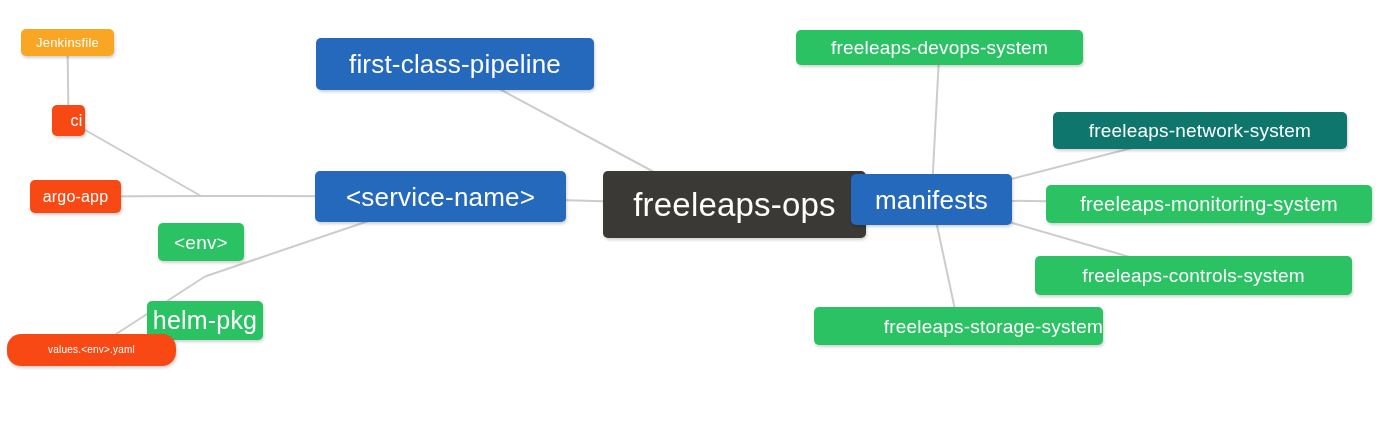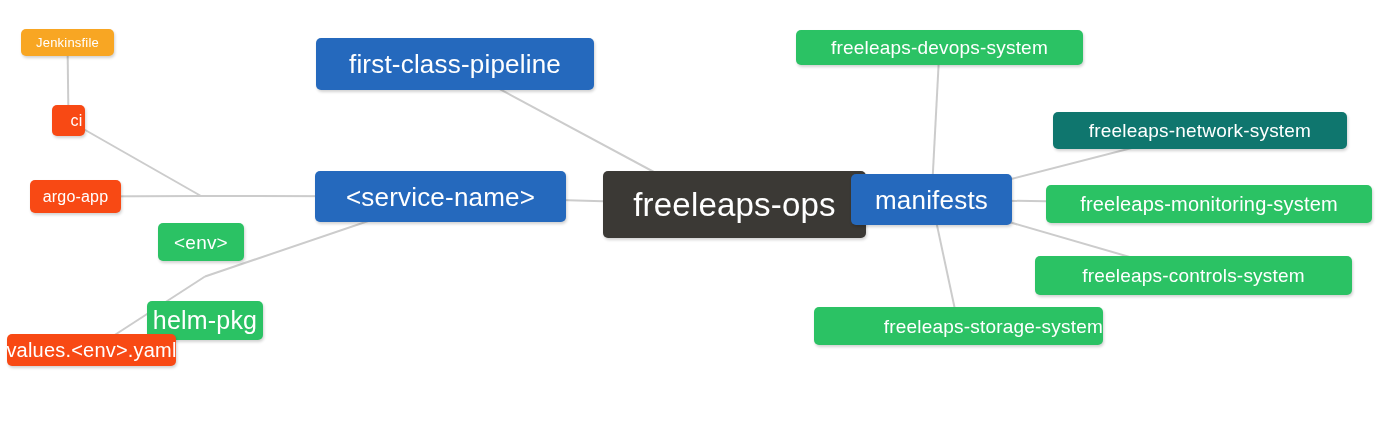--- a/index.html
+++ b/index.html
@@ -77,21 +77,21 @@
     </div>
     <div class="node" style="left: 147px; top: 257px; width: 116px; height: 39px; font-size: 25px; background: rgb(43, 194, 100); color: rgb(255, 255, 255); margin-top: 44px;">
       <span>helm-pkg</span>
     </div>
     <div class="node" style="left: 52px; top: 105px; width: 33px; height: 31px; font-size: 16px; background: rgb(248, 73, 20); color: rgb(255, 255, 255); padding-left: 16px;">
       <span>ci</span>
     </div>
     <div class="node" style="left: 30px; top: 180px; width: 91px; height: 33px; font-size: 16px; background: rgb(248, 73, 20); color: rgb(255, 255, 255);">
       <span>argo-app</span>
     </div>
-    <div class="node" style="left: 7px; top: 334px; width: 169px; height: 32px; font-size: 20px; background: rgb(248, 73, 20); color: rgb(255, 255, 255);">
+    <div class="node" style="left: 7px; top: 334px; width: 169px; height: 32px; font-size: 10px; background: rgb(248, 73, 20); color: rgb(255, 255, 255); border-radius: 14px;">
       <span>values.&lt;env&gt;.yaml</span>
     </div>
     <div class="node" style="left: 21px; top: 29px; width: 93px; height: 27px; font-size: 13px; background: rgb(248, 166, 35); color: rgb(255, 255, 255);">
       <span>Jenkinsfile</span>
     </div>
     <div class="node" style="left: 796px; top: 30px; width: 287px; height: 35px; font-size: 19px; background: rgb(43, 194, 100); color: rgb(255, 255, 255);">
       <span>freeleaps-devops-system</span>
     </div>
     <div class="node" style="left: 1053px; top: 112px; width: 294px; height: 37px; font-size: 19px; background: #0f766e; color: rgb(255, 255, 255);">
       <span>freeleaps-network-system</span>

